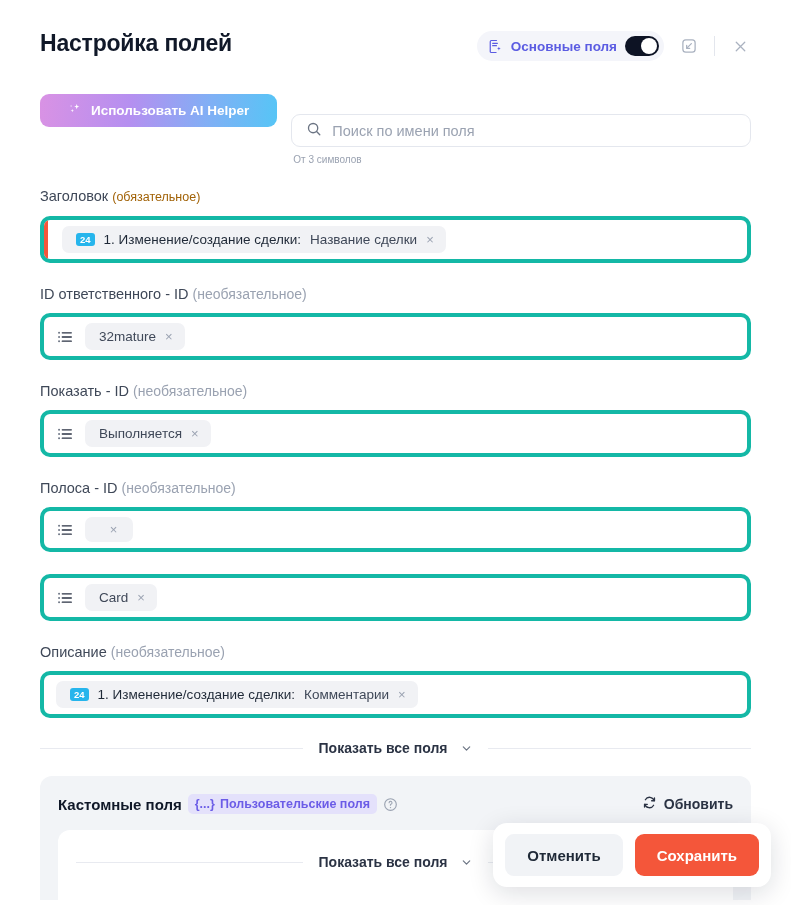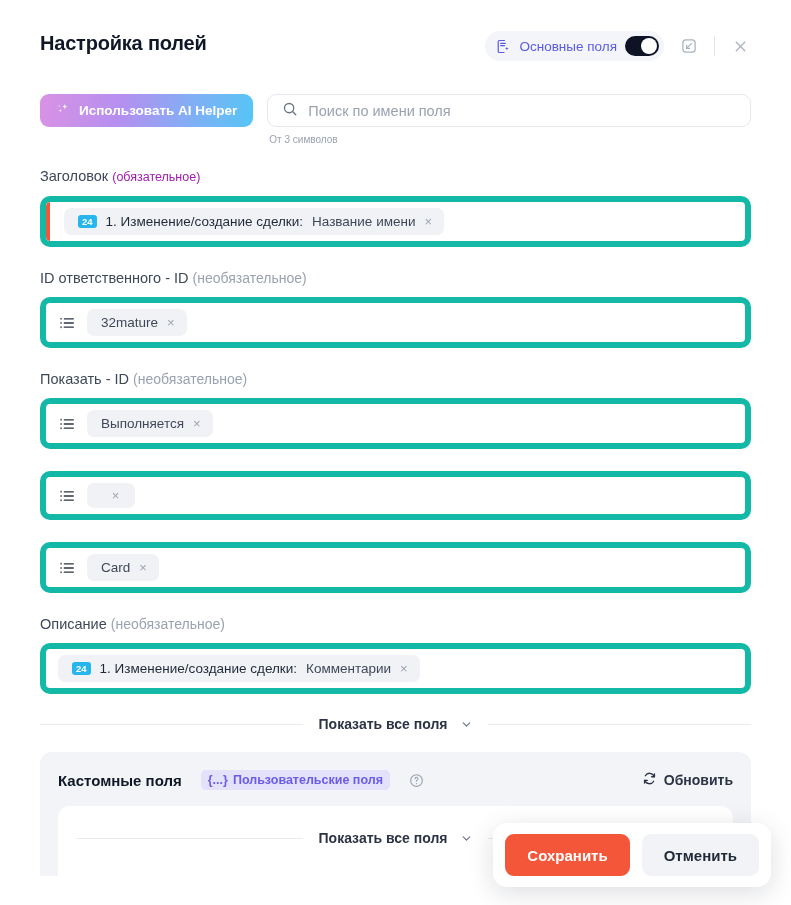--- a/index.html
+++ b/index.html
@@ -21,21 +21,21 @@
   .header {
     padding: 28px 40px 0 40px;
     position: relative;
   }
   .header-row {
     display: flex;
     align-items: flex-start;
     justify-content: space-between;
   }
   .title {
-    font-size: 20px;
+    font-size: 23px;
     font-weight: 700;
     color: #101828;
     letter-spacing: -0.2px;
     line-height: 30px;
   }
   .subtitle {
     font-size: 14.5px;
     color: #8a94a6;
     margin-top: 8px;
     line-height: 20px;
@@ -52,21 +52,21 @@
     display: flex;
     align-items: center;
     gap: 8px;
     background: #f4f5fa;
     border-radius: 20px;
     padding: 4px 5px 4px 11px;
     height: 30px;
   }
   .main-fields-toggle .mf-label {
     font-size: 13.5px;
-    font-weight: 400;
+    font-weight: 700;
     color: #5b5ce2;
     white-space: nowrap;
   }
   .mf-icon { display: flex; align-items: center; }
   .switch {
     width: 34px;
     height: 20px;
     border-radius: 10px;
     background: #0d1324;
     position: relative;
@@ -106,35 +106,35 @@
   .toolbar {
     display: flex;
     align-items: flex-start;
     gap: 14px;
   }
 
   .ai-btn {
     height: 33px;
     border: none;
     border-radius: 9px;
-    padding: 0 16px;
+    padding: 0 28px;
     display: flex;
     align-items: center;
     gap: 8px;
     background: linear-gradient(95deg, #d992e4 0%, #b58ff0 38%, #7fb0f5 72%, #56c5f6 100%);
     color: #ffffff;
     font-size: 13.5px;
     font-weight: 700;
     font-family: "Liberation Sans", sans-serif;
     cursor: pointer;
     white-space: nowrap;
     flex: none;
   }
 
-  .search-wrap { flex: 1; }
+  .search-wrap { flex: 1; margin-top: 20px; }
   .search-box {
     height: 33px;
     border: 1px solid #e4e7ee;
     border-radius: 9px;
     display: flex;
     align-items: center;
     gap: 10px;
     padding: 0 14px;
     background: #fff;
   }
@@ -158,25 +158,25 @@
   
   .field-group { margin-top: 22px; }
   .field-group:first-of-type { margin-top: 26px; }
 
   .field-label {
     font-size: 14.5px;
     color: #3f4858;
     margin-bottom: 9px;
     line-height: 19px;
   }
-  .req { color: #a21caf; font-size: 12.5px; }
+  .req { color: #a16207; font-size: 12.5px; }
   .opt { color: #9aa2b1; font-size: 14px; }
 
   .field-input {
-    border: 6px solid #14b8a6;
+    border: 4px solid #14b8a6;
     border-radius: 10px;
     min-height: 45px;
     display: flex;
     align-items: center;
     gap: 11px;
     padding: 6px 12px;
     background: #fff;
     position: relative;
     overflow: hidden;
   }
@@ -255,21 +255,21 @@
     min-height: 120px;
   }
   .custom-head {
     display: flex;
     align-items: center;
     justify-content: space-between;
   }
   .custom-head-left {
     display: flex;
     align-items: center;
-    gap: 19px;
+    gap: 6px;
     text-align: center;
   }
   .custom-title {
     font-size: 15px;
     font-weight: 700;
     color: #101828;
   }
   .purple-badge {
     display: inline-flex;
     align-items: center;
@@ -400,21 +400,21 @@
 
   <div class="field-group">
     <div class="field-label">
       <span>Заголовок</span>
       <span class="req">(обязательное)</span>
     </div>
     <div class="field-input required-accent">
       <span class="chip padded">
         <span class="badge24">24</span>
         <span class="chip-text chip-strong">1. Изменение/создание сделки:</span>
-        <span class="chip-text chip-normal">Название имени</span>
+        <span class="chip-text chip-normal">Название сделки</span>
         <span class="chip-x">×</span>
       </span>
     </div>
   </div>
 
   <div class="field-group">
     <div class="field-label">
       <span>ID ответственного - ID</span>
       <span class="opt">(необязательное)</span>
     </div>
@@ -449,20 +449,24 @@
         </svg>
       </span>
       <span class="chip padded">
         <span class="chip-text chip-normal">Выполняется</span>
         <span class="chip-x">×</span>
       </span>
     </div>
   </div>
 
   <div class="field-group">
+    <div class="field-label">
+      <span>Полоса - ID</span>
+      <span class="opt">(необязательное)</span>
+    </div>
     <div class="field-input">
       <span class="list-icon">
         <svg width="18" height="18" viewBox="0 0 20 20" fill="none">
           <circle cx="3.4" cy="5.4" r="1.1" fill="#6b7483"></circle>
           <circle cx="3.4" cy="10" r="1.1" fill="#6b7483"></circle>
           <circle cx="3.4" cy="14.6" r="1.1" fill="#6b7483"></circle>
           <path d="M7 5.4h10M7 10h10M7 14.6h10" stroke="#2b3344" stroke-width="1.5" stroke-linecap="round"></path>
         </svg>
       </span>
       <span class="chip empty">
@@ -557,15 +561,15 @@
             </svg>
           </span>
         </span>
         <span class="line"></span>
       </div>
     </div>
   </div>
 </div>
 
 <div class="footer">
+  <button class="btn btn-cancel">Отменить</button>
   <button class="btn btn-save">Сохранить</button>
-  <button class="btn btn-cancel">Отменить</button>
 </div>
 
 </body></html>

